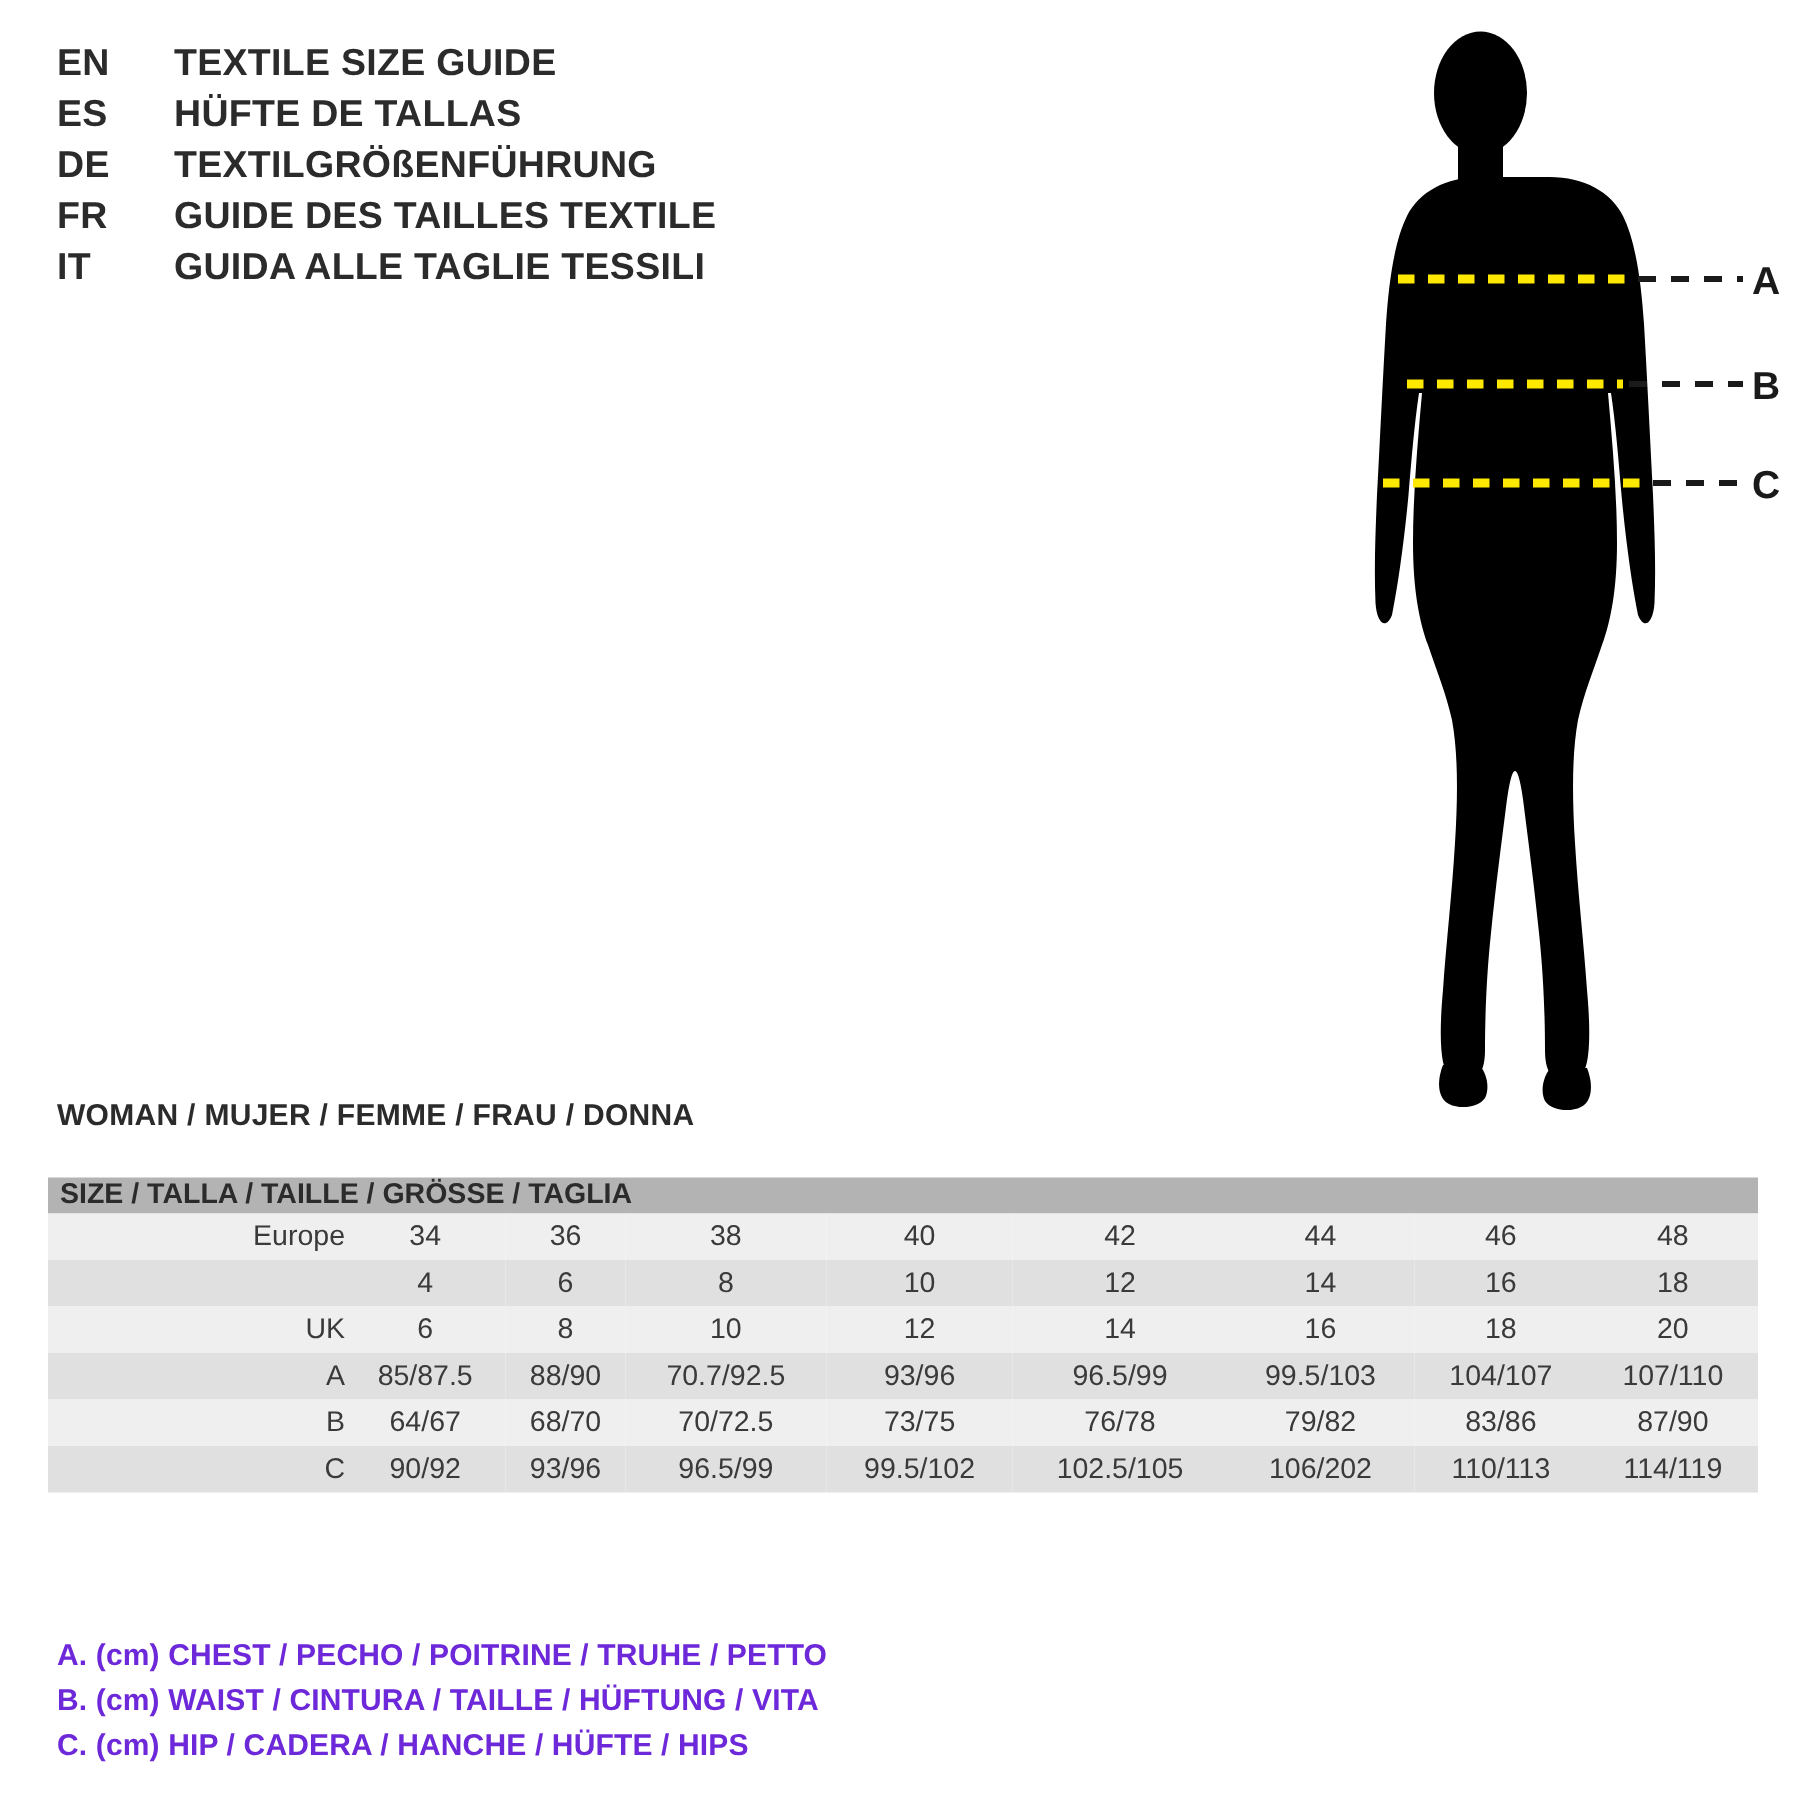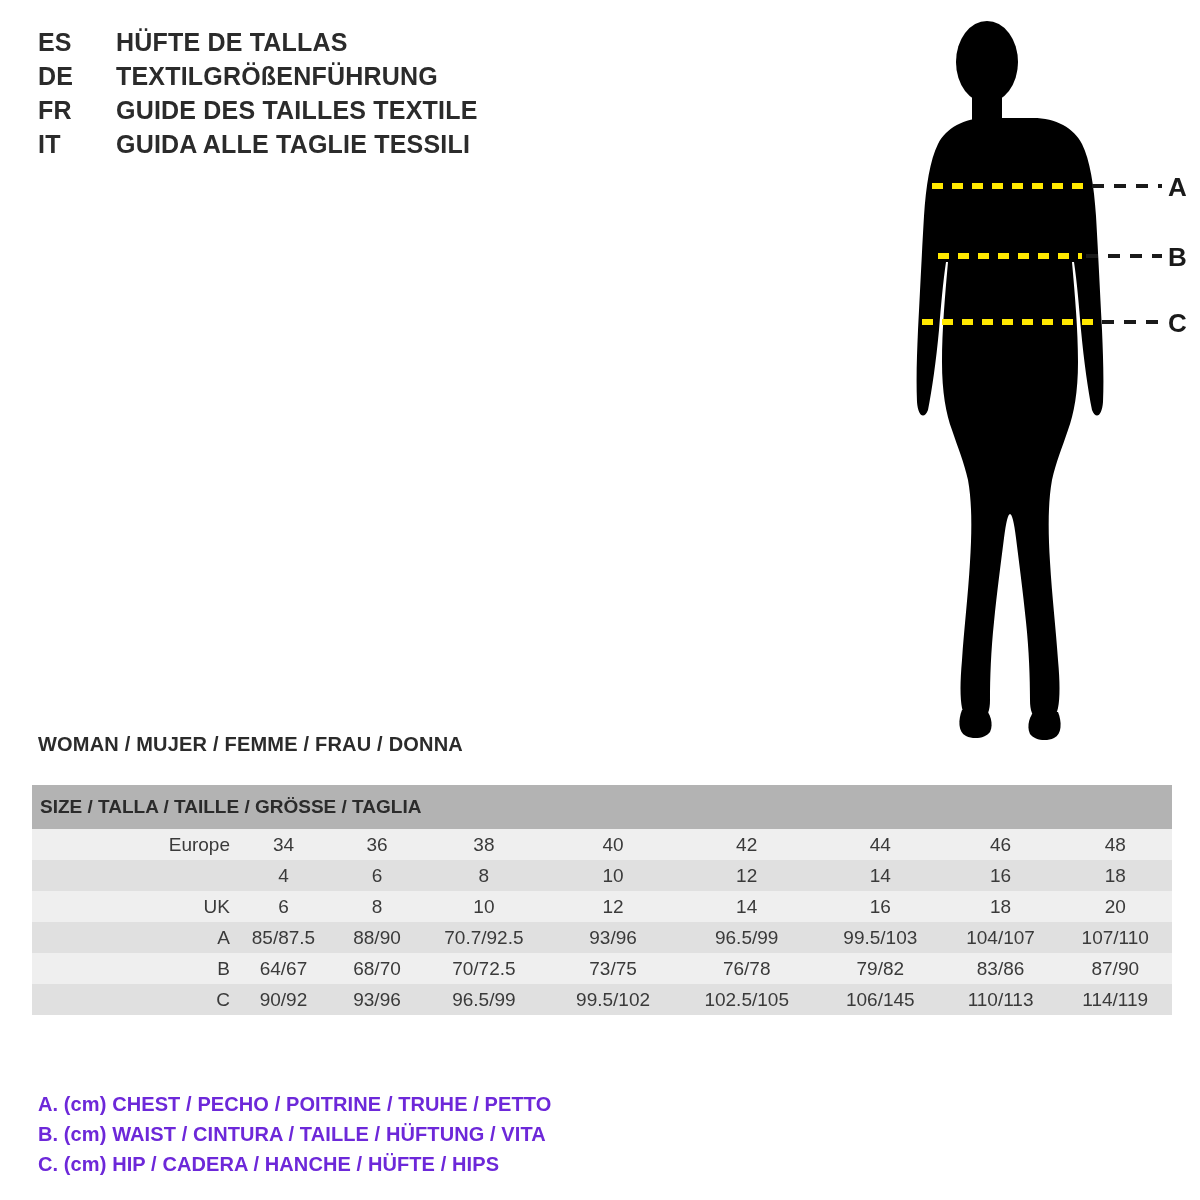--- a/index.html
+++ b/index.html
@@ -80,21 +80,21 @@
     text-align: center;
     vertical-align: middle;
   }
   .size-table .hdr-row th {
     background: #b3b3b3;
     color: #2b2b2b;
     font-weight: bold;
     text-align: left;
     padding-left: 8px;
     font-size: 19px;
-    height: 44px;
+    height: 24px;
   }
   .size-table tbody tr:nth-child(odd) { background: #efefef; }
   .size-table tbody tr:nth-child(even) { background: #e0e0e0; }
   .size-table td.rowlabel {
     text-align: right;
     padding-left: 8px;
     width: 190px;
   }
 
   
@@ -109,20 +109,24 @@
   .footnotes div {
     height: 30px;
     line-height: 30px;
     letter-spacing: 0.1px;
   }
 </style>
 </head>
 <body>
 
 <div class="lang-block">
+  <div class="lang-row">
+    <span class="lang-code">EN</span>
+    <span class="lang-title">TEXTILE SIZE GUIDE</span>
+  </div>
   <div class="lang-row">
     <span class="lang-code">ES</span>
     <span class="lang-title">HÜFTE DE TALLAS</span>
   </div>
   <div class="lang-row">
     <span class="lang-code">DE</span>
     <span class="lang-title">TEXTILGRÖßENFÜHRUNG</span>
   </div>
   <div class="lang-row">
     <span class="lang-code">FR</span>
@@ -272,21 +276,21 @@
       <td>83/86</td>
       <td>87/90</td>
     </tr>
     <tr>
       <td class="rowlabel">C</td>
       <td>90/92</td>
       <td>93/96</td>
       <td>96.5/99</td>
       <td>99.5/102</td>
       <td>102.5/105</td>
-      <td>106/145</td>
+      <td>106/202</td>
       <td>110/113</td>
       <td>114/119</td>
     </tr>
   </tbody>
 </table>
 
 <div class="footnotes">
   <div>A. (cm) CHEST / PECHO / POITRINE / TRUHE / PETTO</div>
   <div>B. (cm) WAIST / CINTURA / TAILLE / HÜFTUNG / VITA</div>
   <div>C. (cm) HIP / CADERA / HANCHE / HÜFTE / HIPS</div>

